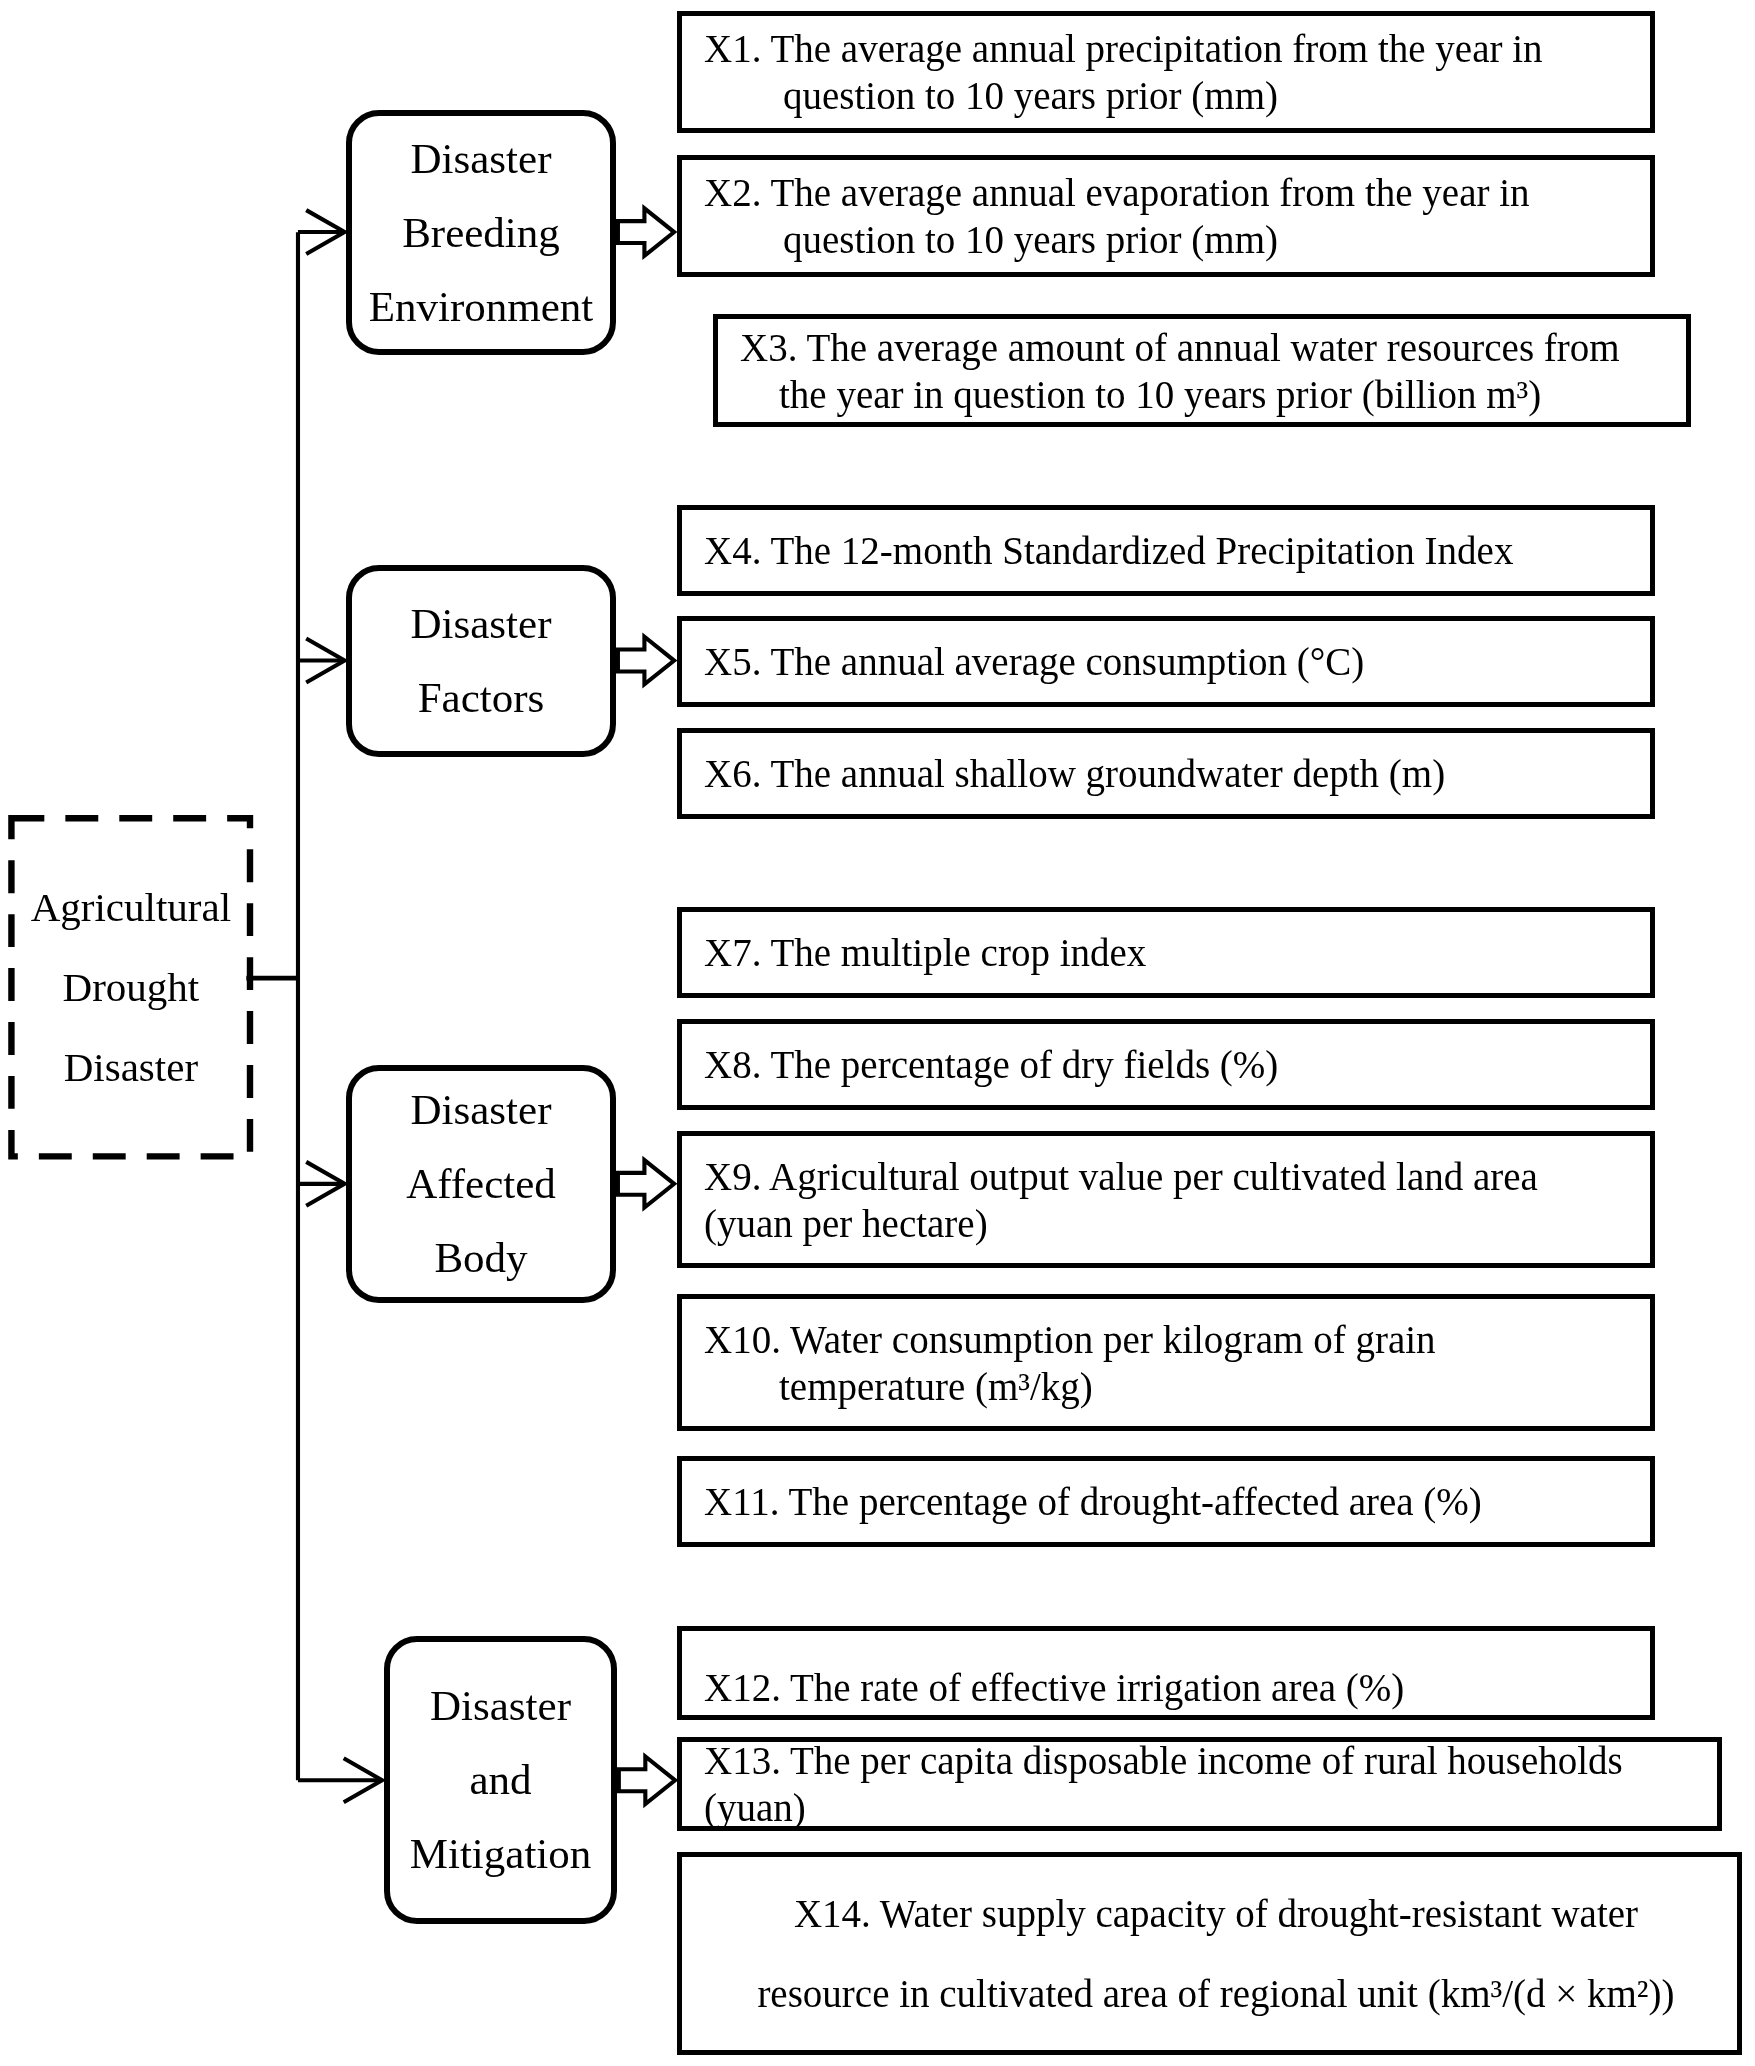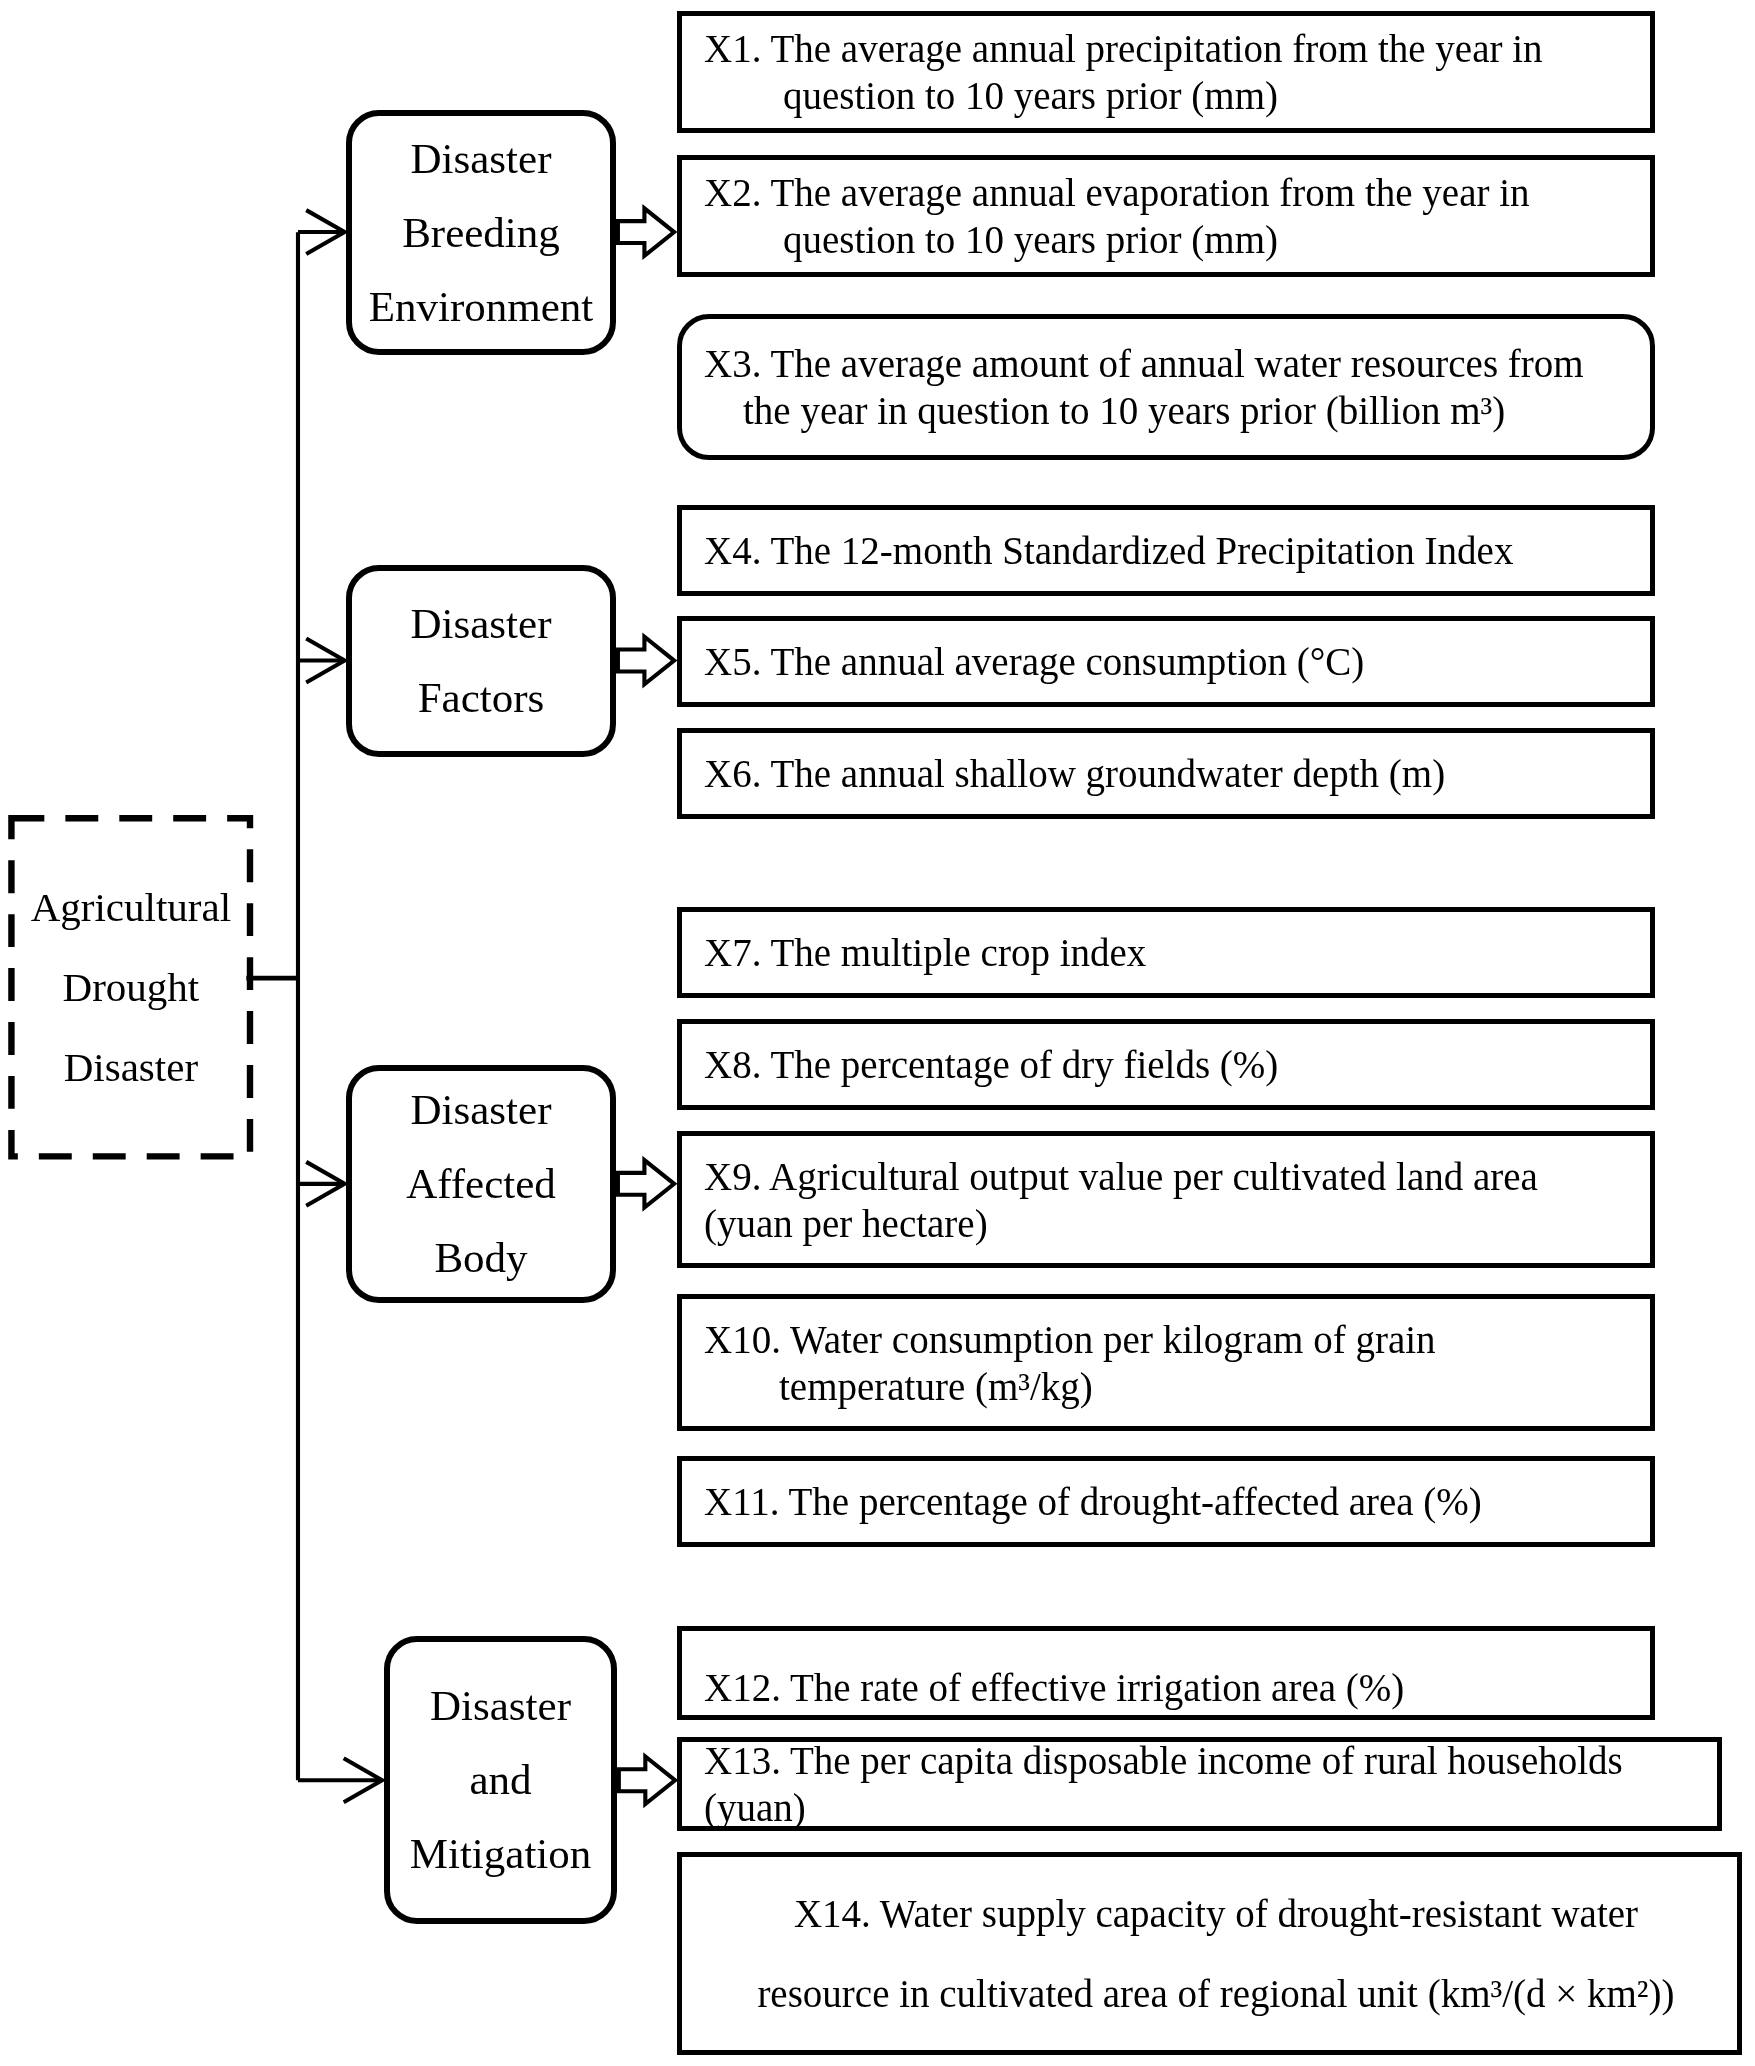--- a/index.html
+++ b/index.html
@@ -63,21 +63,21 @@
         <span class="ln">Mitigation</span>
       </div>
       <div class="node ind" style="left: 677px; top: 11.4px; width: 978px; height: 122px;">
         <span class="ln" style="padding-left: 22px;">X1. The average annual precipitation from the year in</span>
         <span class="ln" style="padding-left: 101px;">question to 10 years prior (mm)</span>
       </div>
       <div class="node ind" style="left: 677px; top: 155px; width: 978px; height: 122px;">
         <span class="ln" style="padding-left: 22px;">X2. The average annual evaporation from the year in</span>
         <span class="ln" style="padding-left: 101px;">question to 10 years prior (mm)</span>
       </div>
-      <div class="node ind" style="left: 677px; top: 314px; width: 978px; height: 146px; border-radius: 32px;">
+      <div class="node ind" style="left: 713px; top: 314px; width: 978px; height: 113px;">
         <span class="ln" style="padding-left: 22px;">X3. The average amount of annual water resources from</span>
         <span class="ln" style="padding-left: 61px;">the year in question to 10 years prior (billion m³)</span>
       </div>
       <div class="node ind" style="left: 677px; top: 505px; width: 978px; height: 91px;">
         <span class="ln" style="padding-left: 22px;">X4. The 12-month Standardized Precipitation Index</span>
       </div>
       <div class="node ind" style="left: 677px; top: 616px; width: 978px; height: 91px;">
         <span class="ln" style="padding-left: 22px;">X5. The annual average consumption (°C)</span>
       </div>
       <div class="node ind" style="left: 677px; top: 728px; width: 978px; height: 91px;">

